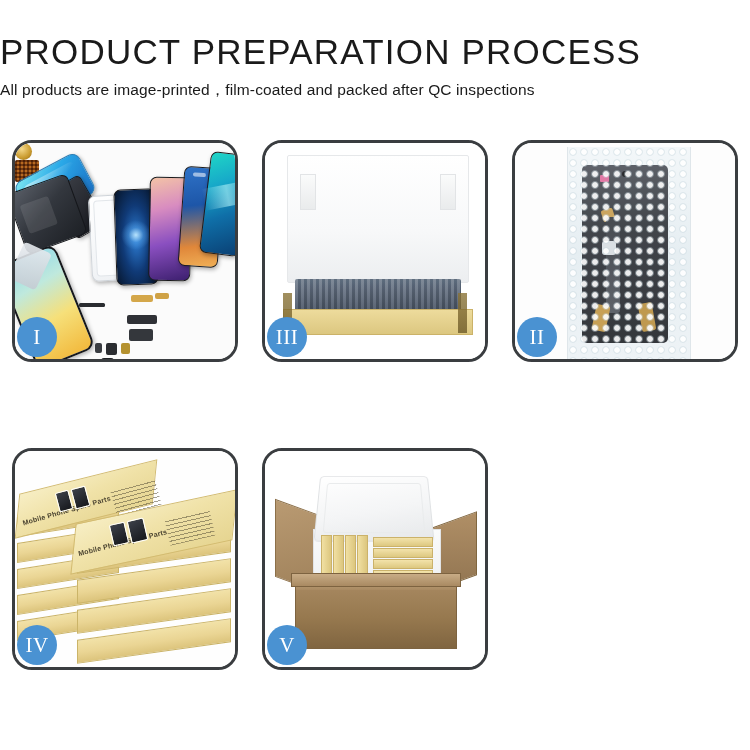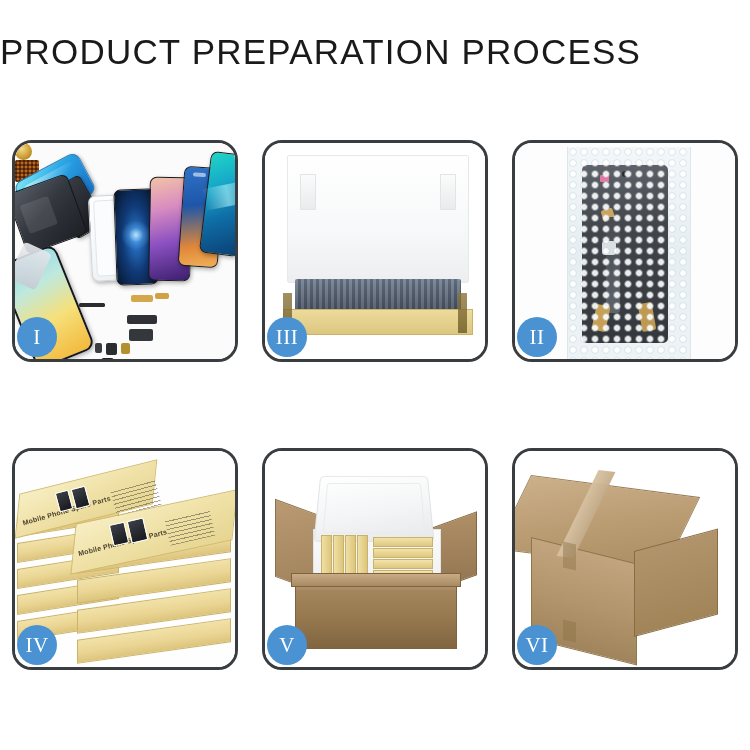--- a/index.html
+++ b/index.html
@@ -463,20 +463,21 @@
     background: rgba(140,112,72,.45);
     transform: skewY(14deg);
     z-index: 5;
   }
 </style>
 </head>
 <body>
 
 <div class="header">
   <h1 class="title">PRODUCT PREPARATION PROCESS</h1>
+  <p class="subtitle">All products are image-printed，film-coated and packed after QC inspections</p>
 </div>
 
 <div class="grid">
 
   <div class="panel">
     <div class="stage p1">
       <div class="ph ph-a"></div>
       <div class="ph ph-b"></div>
       <div class="ph ph-c"></div>
       <div class="ph ph-d"></div>
@@ -582,25 +583,14 @@
         <div class="ybar-h" style="top:13px;"></div>
         <div class="ybar-h" style="top:24px;"></div>
         <div class="ybar-h" style="top:35px;"></div>
       </div>
       <div class="carton-rim"></div>
       <div class="carton-front"></div>
     </div>
     <div class="badge">V</div>
   </div>
 
-  <div class="panel">
-    <div class="stage p6">
-      <div class="c6-top"></div>
-      <div class="c6-tape"></div>
-      <div class="c6-left"></div>
-      <div class="c6-right"></div>
-      <div class="c6-seam1"></div>
-      <div class="c6-seam2"></div>
-    </div>
-    <div class="badge">VI</div>
-  </div>
 
 </div>
 
 </body></html>

